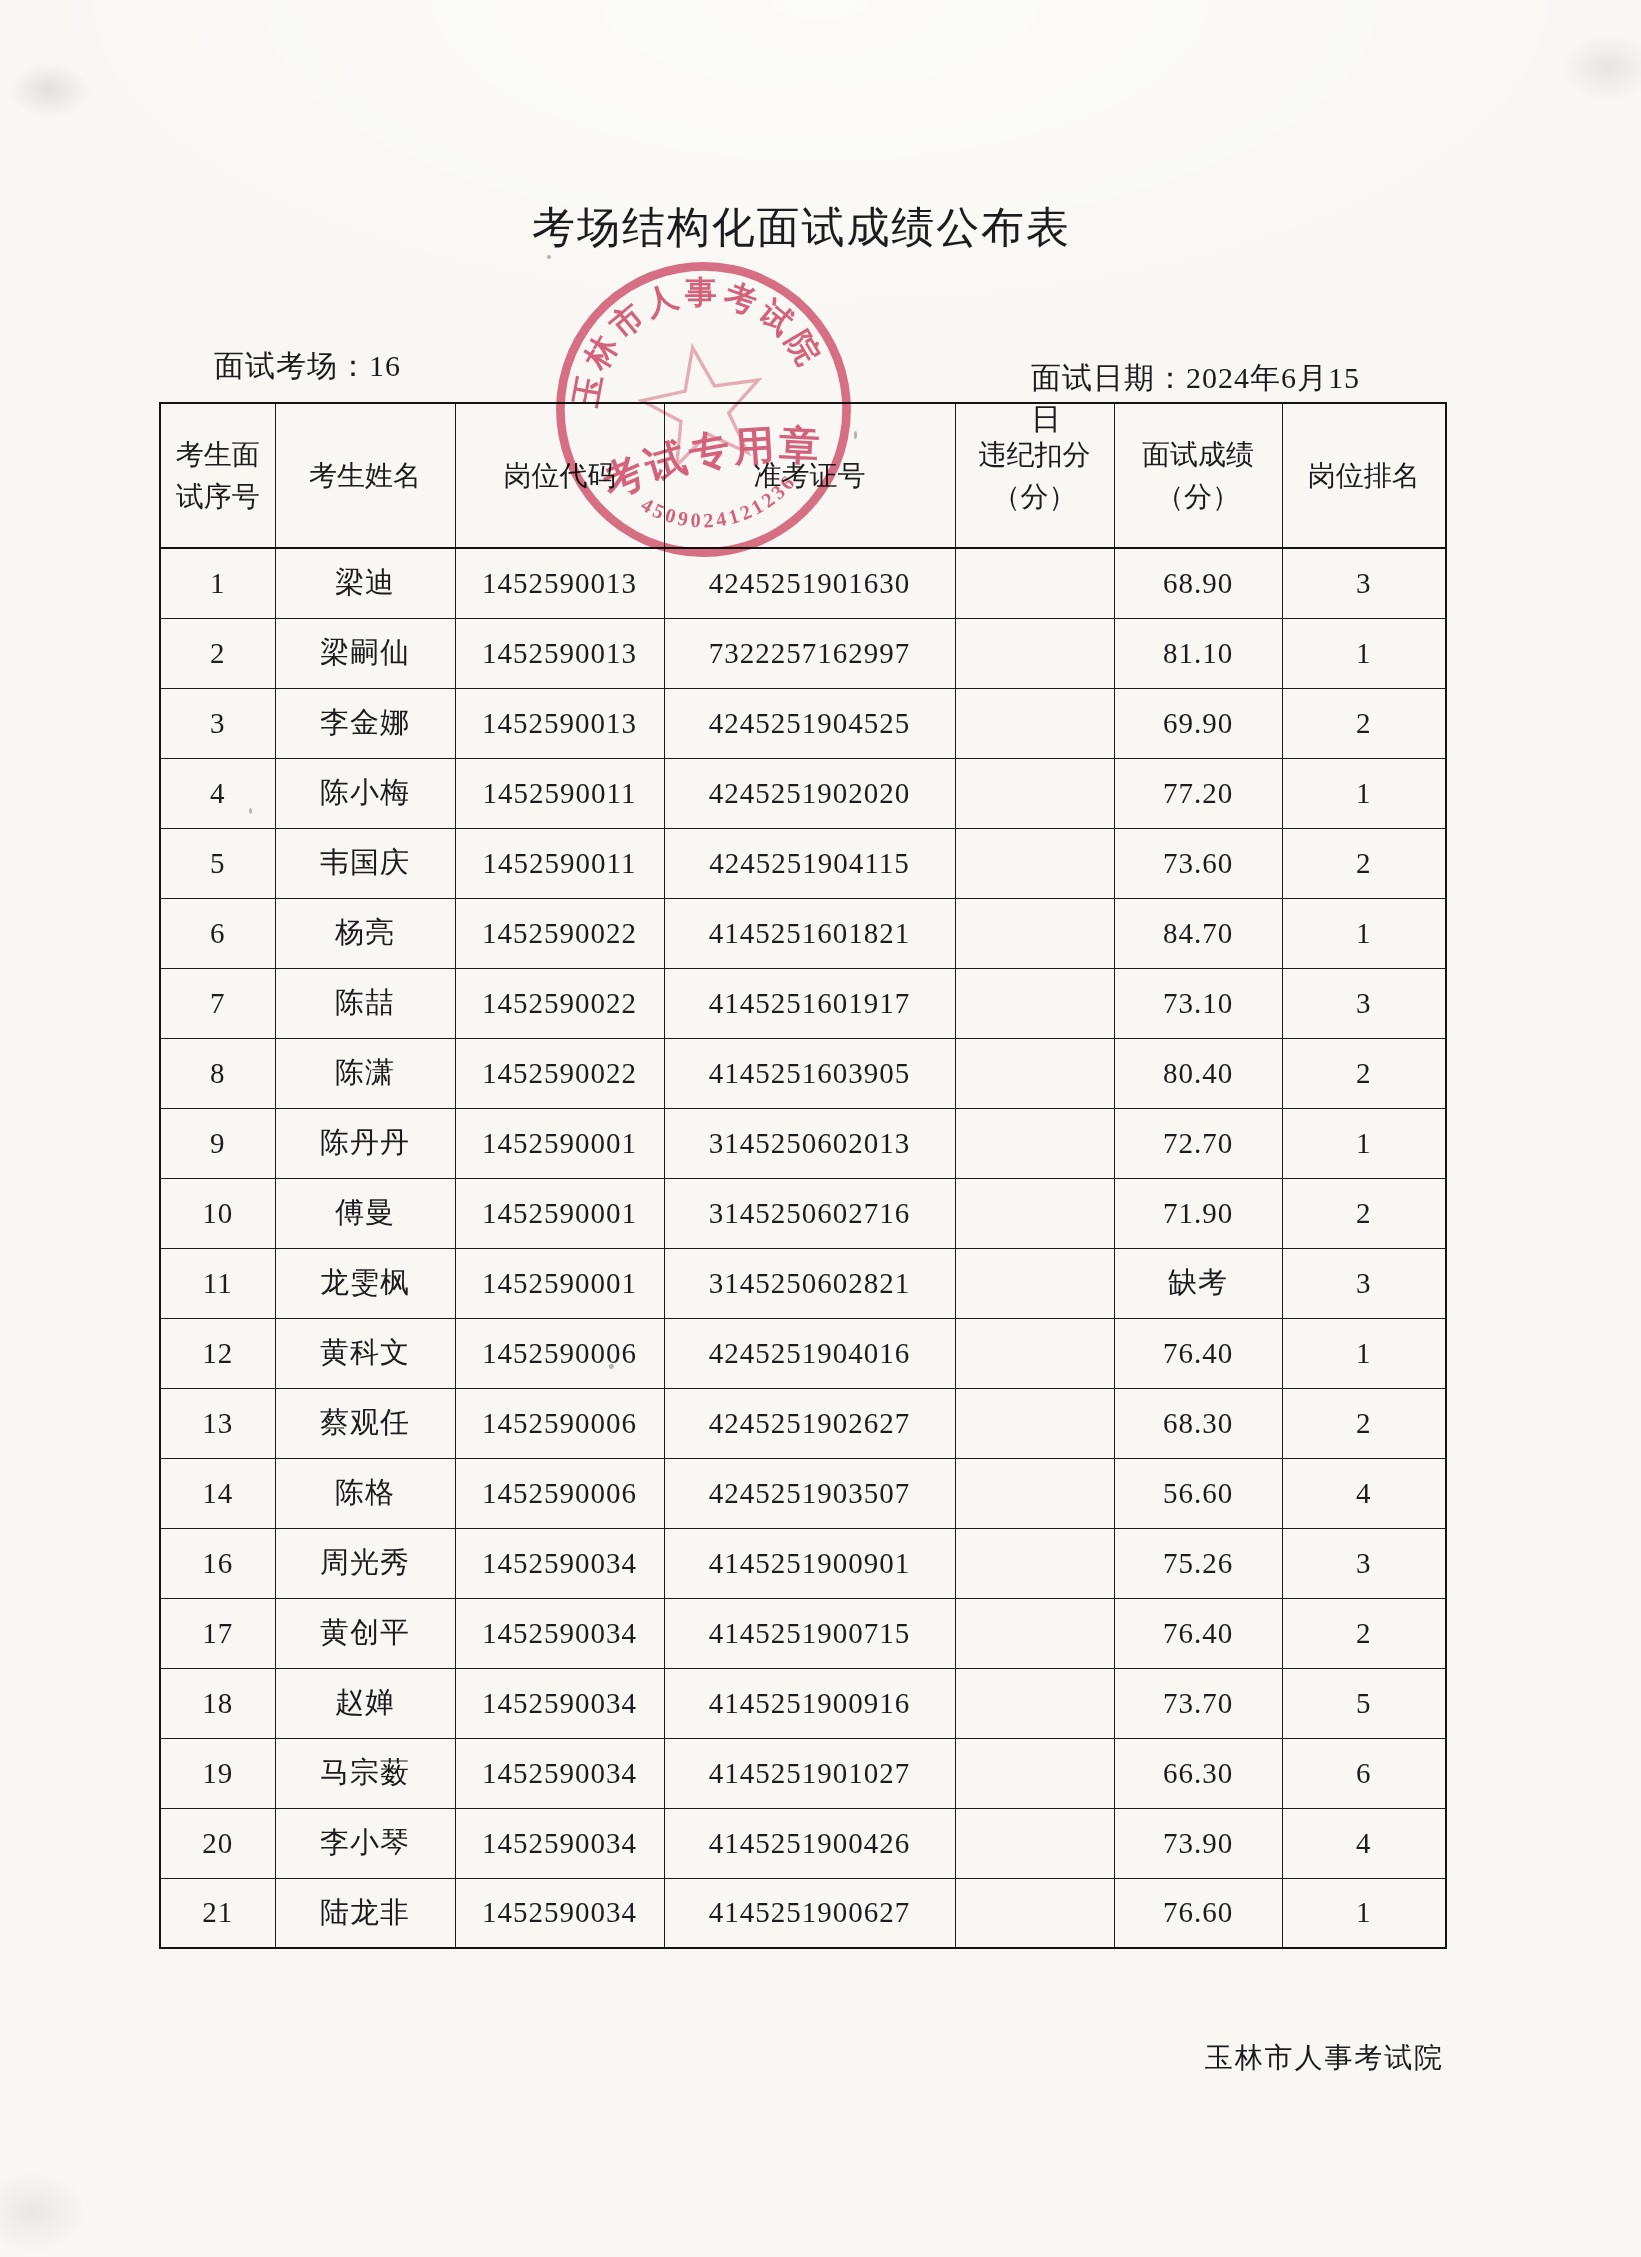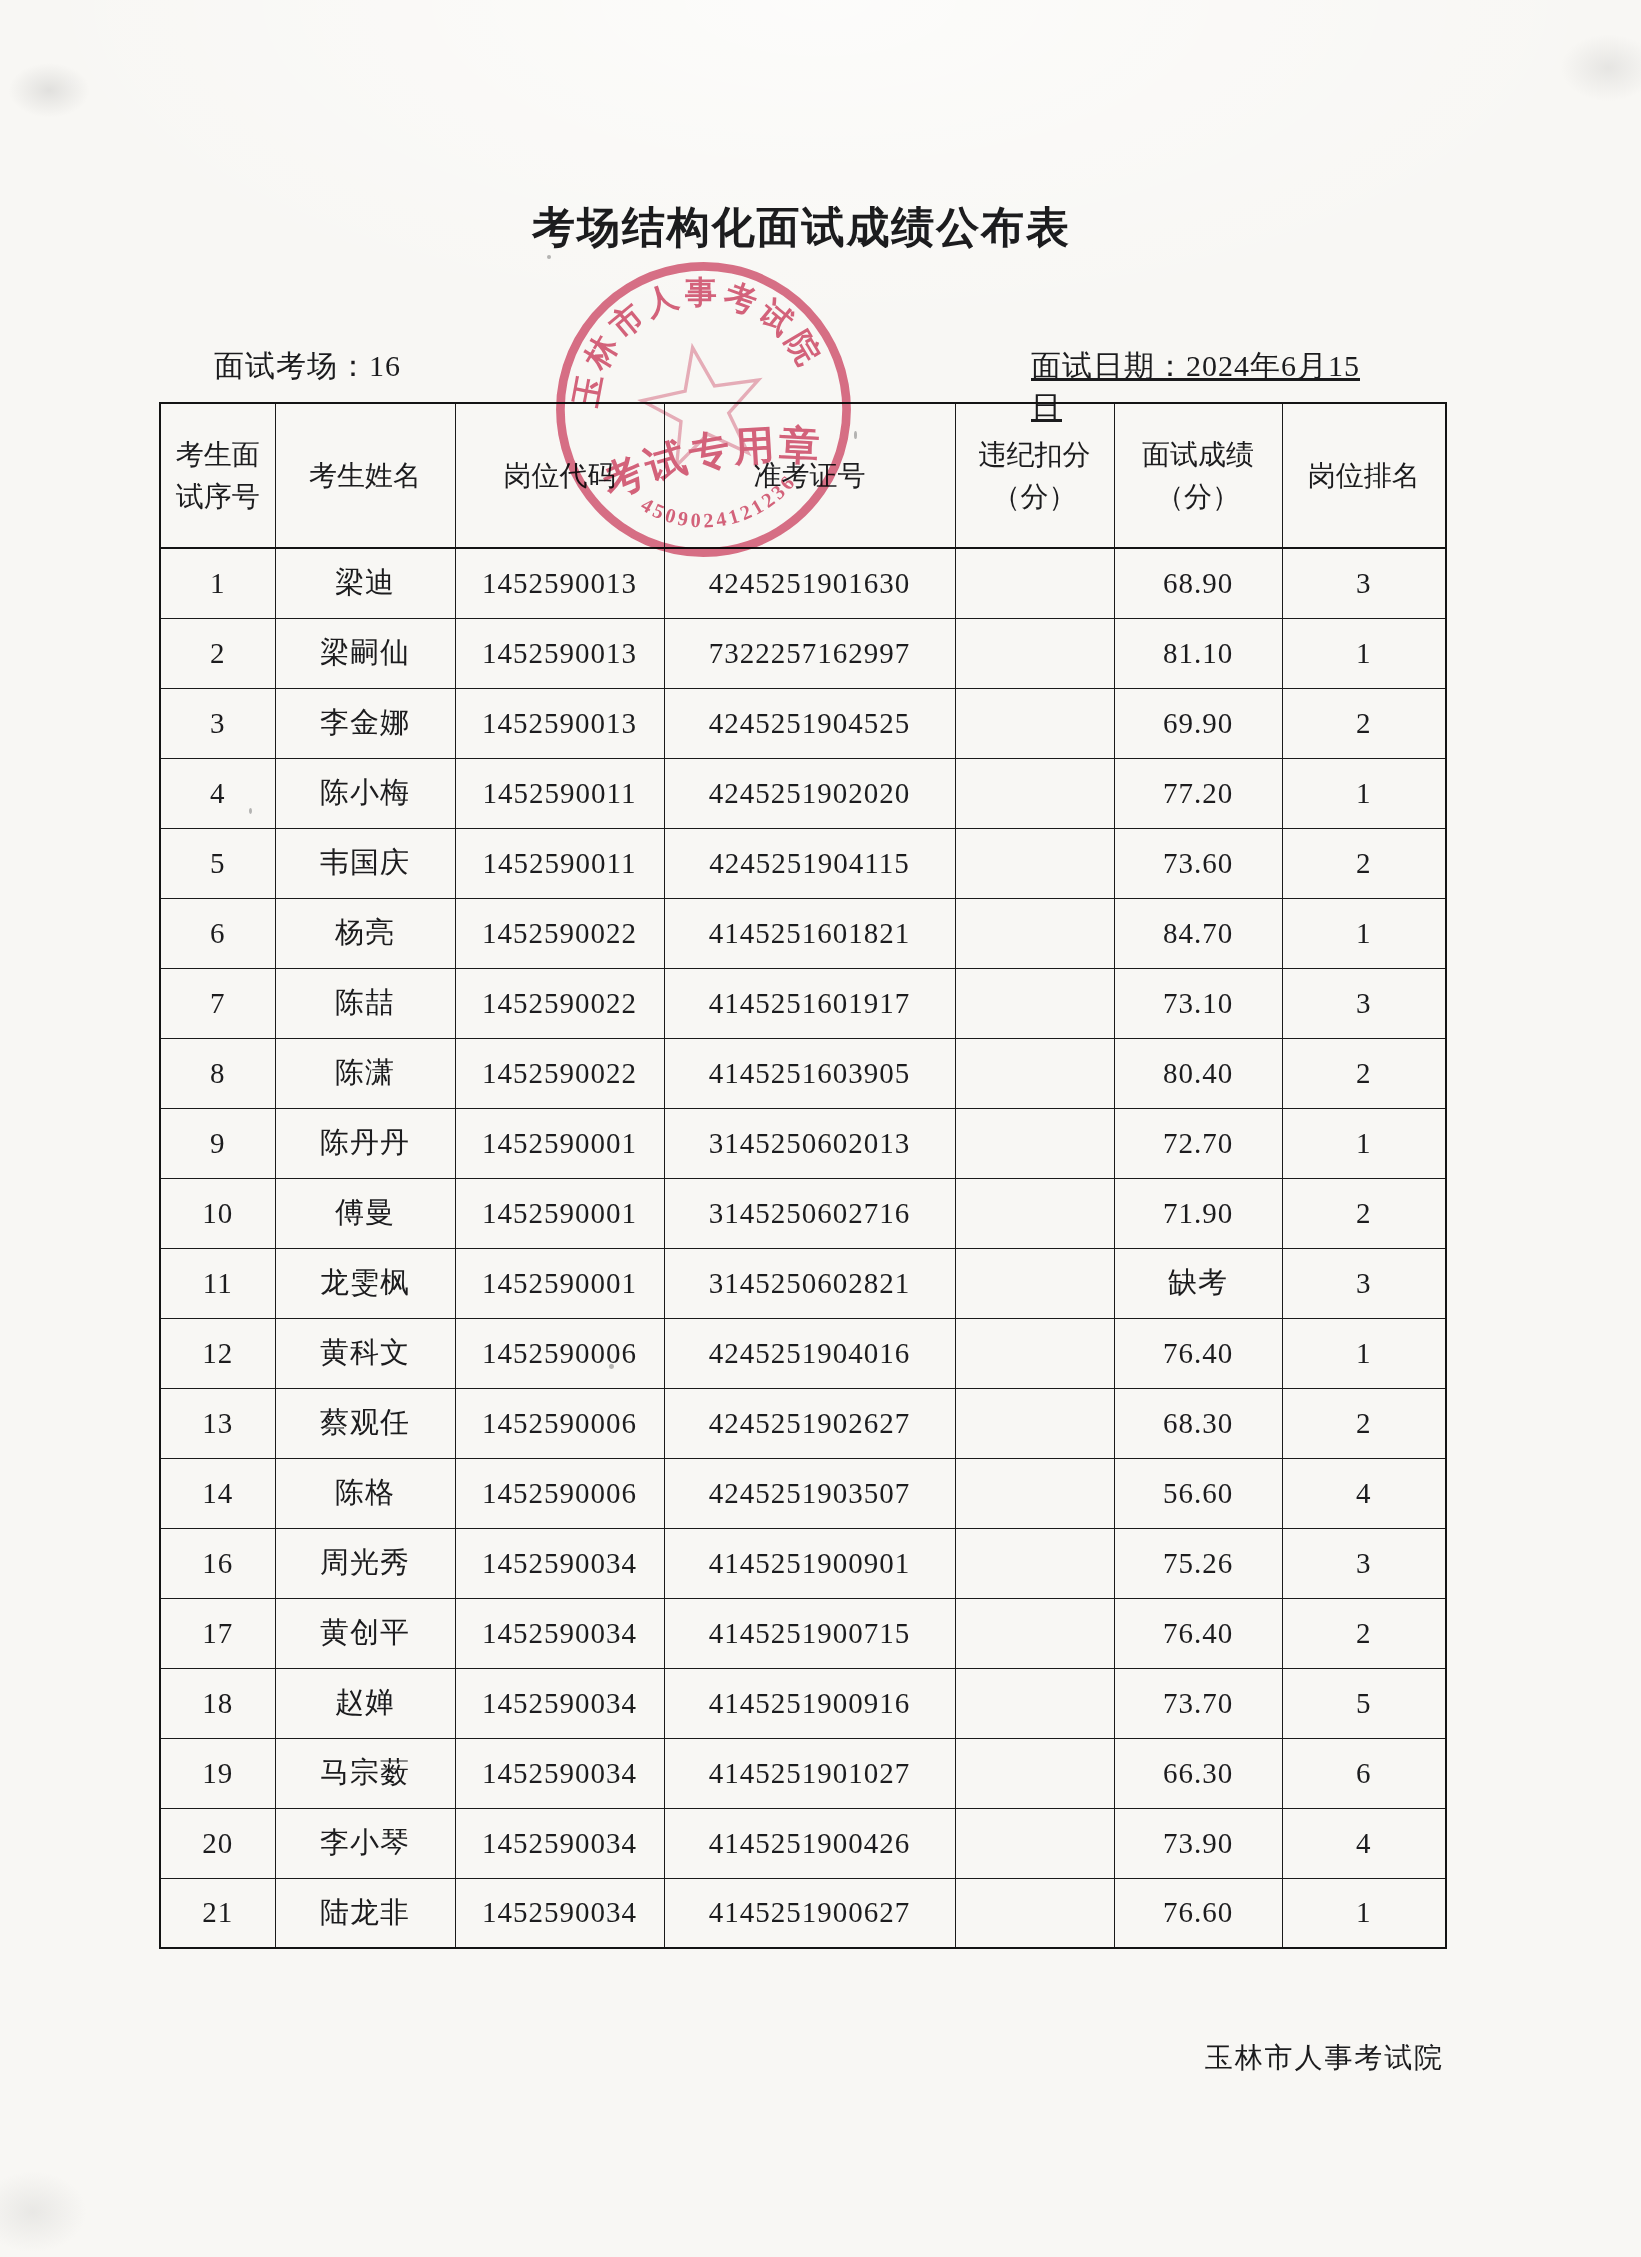--- a/index.html
+++ b/index.html
@@ -13,25 +13,25 @@
     background:
       radial-gradient(1159px 483px at 50% 0%, rgba(255,255,255,.6), rgba(0,0,0,0) 70%),
       radial-gradient(58px 39px at 3% 4%, rgba(120,120,120,.18), rgba(0,0,0,0) 70%),
       radial-gradient(68px 48px at 98% 3%, rgba(120,120,120,.14), rgba(0,0,0,0) 70%),
       radial-gradient(77px 58px at 2% 98%, rgba(120,120,120,.12), rgba(0,0,0,0) 70%),
       #f8f7f4;
     color:#1c1c1e;
   }
   .page-title {
     position:absolute; top:199px; left:159px; width:1285px;
-    text-align:center; font-size:43px; font-weight:bold; letter-spacing:1.9px;
+    text-align:center; font-size:43px; font-weight:normal; letter-spacing:1.9px;
   }
   .meta-row { position:absolute; top:346px; left:0; width:1376px; height:39px; font-size:30px; }
   .meta-room { position:absolute; left:214px; top:0; letter-spacing:1px; }
-  .meta-date { position:absolute; left:1031px; top:0; letter-spacing:1px;text-decoration:underline; }
+  .meta-date { position:absolute; left:1031px; top:12px; letter-spacing:1px; }
   table.results {
     position:absolute; left:159px; top:394px; width:1285px;
     border-collapse:collapse; table-layout:fixed;
     border:2.9px solid #141414;
     background:transparent;
     margin-top:8px;
   }
   table.results th, table.results td {
     border:1.9px solid #1b1b1b;
     text-align:center; vertical-align:middle;

